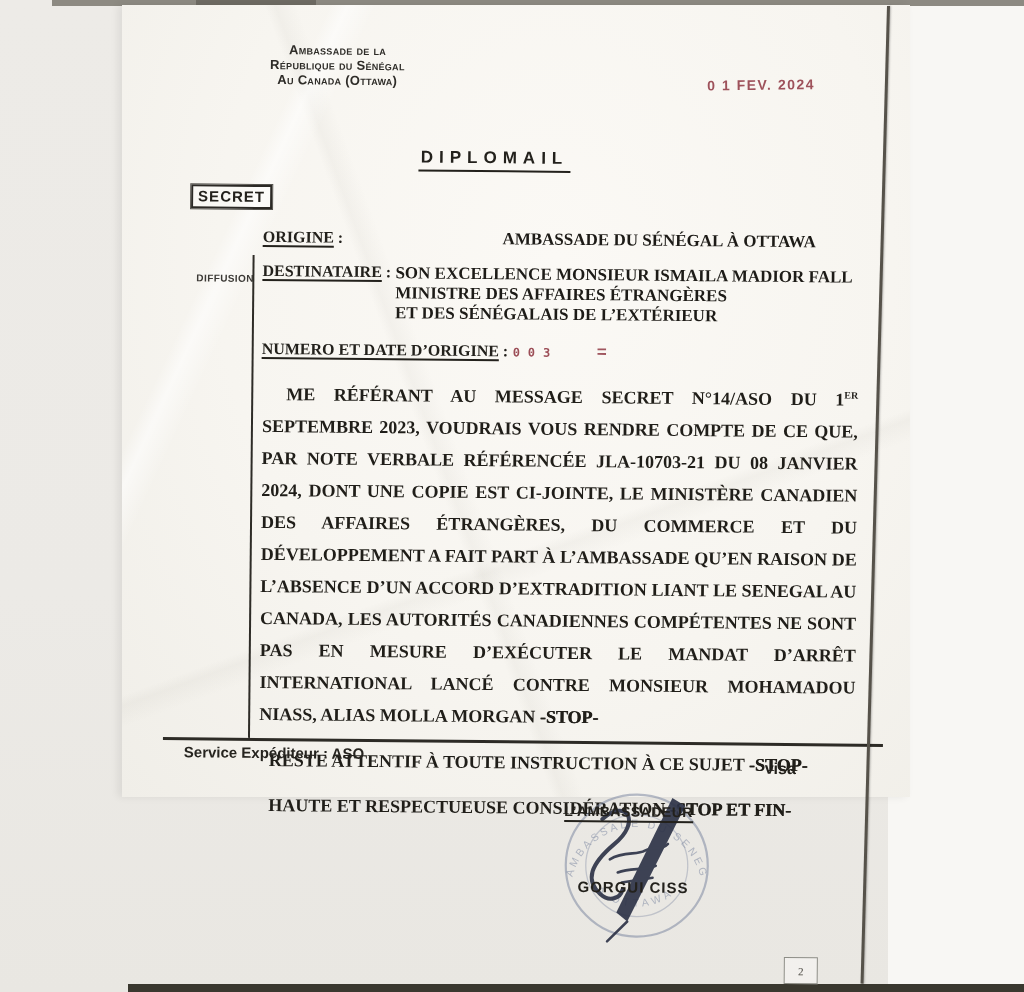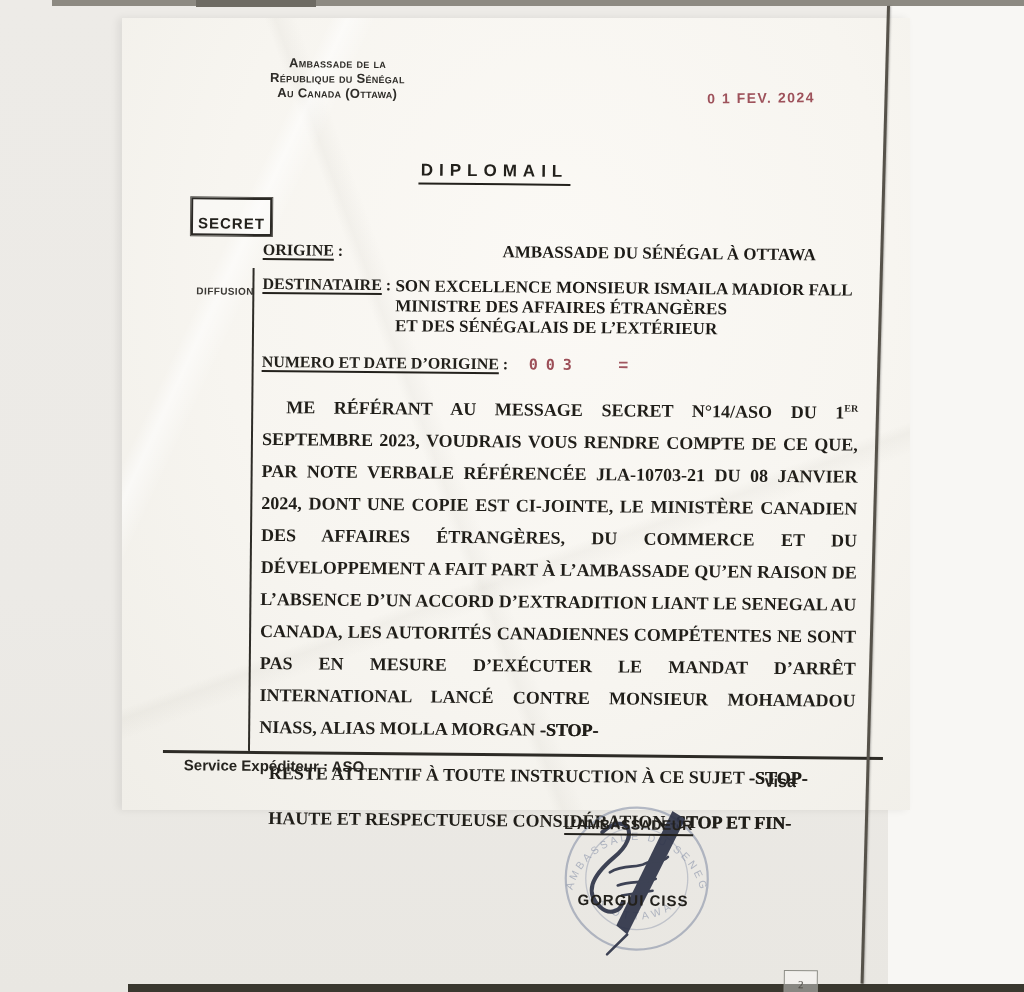--- a/index.html
+++ b/index.html
@@ -13,21 +13,21 @@
   .photo{
     position:relative;width:1024px;height:992px;overflow:hidden;
     background:linear-gradient(180deg,#edebe7 0%,#eceae6 60%,#e9e7e2 100%);
     font-family:"Liberation Sans",sans-serif;color:var(--ink);
   }
   .bg-right{position:absolute;left:888px;top:0;right:0;bottom:0;background:#f8f7f4;}
   .strip-top{position:absolute;left:52px;top:0;width:972px;height:6px;background:#8d8a82;}
   .strip-top-dark{position:absolute;left:196px;top:0;width:120px;height:7px;background:#6e6b63;}
   .strip-bottom{position:absolute;left:128px;top:984px;width:896px;height:8px;background:#3a382f;}
   .paper{
-    position:absolute;left:122px;top:18px;width:788px;height:792px;
+    position:absolute;left:122px;top:5px;width:788px;height:792px;
     background:radial-gradient(ellipse at 55% 32%,#fbf9f5 0%,#f7f5f0 55%,#f0eee8 100%);
     box-shadow:-4px 0 8px rgba(0,0,0,0.07);
   }
   .paper::before{ 
     content:"";position:absolute;inset:0;pointer-events:none;
     background:
       linear-gradient(115deg,transparent 18%,rgba(255,255,255,0.55) 19.5%,transparent 22%),
       linear-gradient(70deg,transparent 40%,rgba(120,115,100,0.05) 41%,transparent 43%),
       linear-gradient(160deg,transparent 64%,rgba(120,115,100,0.05) 65%,transparent 67%);
   }
@@ -54,43 +54,43 @@
 
   .doc-title{position:absolute;left:0;right:40px;top:140px;text-align:center;}
   .doc-title span{
     font-weight:bold;font-size:17px;letter-spacing:6px;
     border-bottom:2.5px solid var(--ink);padding:0 2px 3px 2px;
   }
 
   .secret-box{
     position:absolute;left:71px;top:179px;
     border:2px solid #2b2925;outline:1px solid #55534e;outline-offset:0px;
-    padding:15px 5px 2px 5px;font-weight:bold;font-size:15px;letter-spacing:1px;
+    padding:1px 5px 2px 5px;font-weight:bold;font-size:15px;letter-spacing:1px;
     background:rgba(255,255,255,0.3);
   }
 
   .serif{font-family:"Liberation Serif",serif;}
   .lbl{
     font-family:"Liberation Serif",serif;font-weight:bold;font-size:16px;
     text-decoration:underline;text-decoration-thickness:1.5px;text-underline-offset:2.5px;
   }
   .val{font-family:"Liberation Serif",serif;font-weight:bold;font-size:17px;color:#1d1b17;}
 
   .diffusion{position:absolute;left:77px;top:227px;font-size:10px;font-weight:bold;color:#3c3a36;letter-spacing:.4px;margin-top:40px;}
   .row-origine{position:absolute;left:143px;top:222px;text-align:right;}
   .row-origine .val{position:absolute;left:133px;top:-1px;width:420px;white-space:nowrap;}
   .row-dest{position:absolute;left:143px;top:256px;}
   .row-dest .val{position:absolute;left:133px;top:0;width:470px;line-height:20px;}
   .row-dest .val span{display:block;}
   .vline{position:absolute;left:133px;top:249px;width:2px;height:483px;background:#2e2c27;}
 
   .row-numero{position:absolute;left:143px;top:333px;white-space:nowrap;}
   .numero-value{
-    font-family:"DejaVu Sans Mono",monospace;font-weight:bold;font-size:15px;
-    color:var(--stamp-red);letter-spacing:8px;margin-left:16px;opacity:.95;
+    font-family:"DejaVu Sans Mono",monospace;font-weight:bold;font-size:12px;
+    color:var(--stamp-red);letter-spacing:8px;margin-left:0;opacity:.95;
   }
   .numero-mark{color:var(--stamp-red);font-weight:900;font-size:17px;margin-left:34px;opacity:.9;}
 
   .body-text{
     position:absolute;left:144px;top:372px;width:596px;
     font-family:"Liberation Serif",serif;font-weight:bold;font-size:18px;line-height:32px;
     text-align:justify;color:#201e19;
   }
   .body-text .p1{text-indent:24px;}
   .body-text .p2{margin-top:14px;text-indent:10px;}

